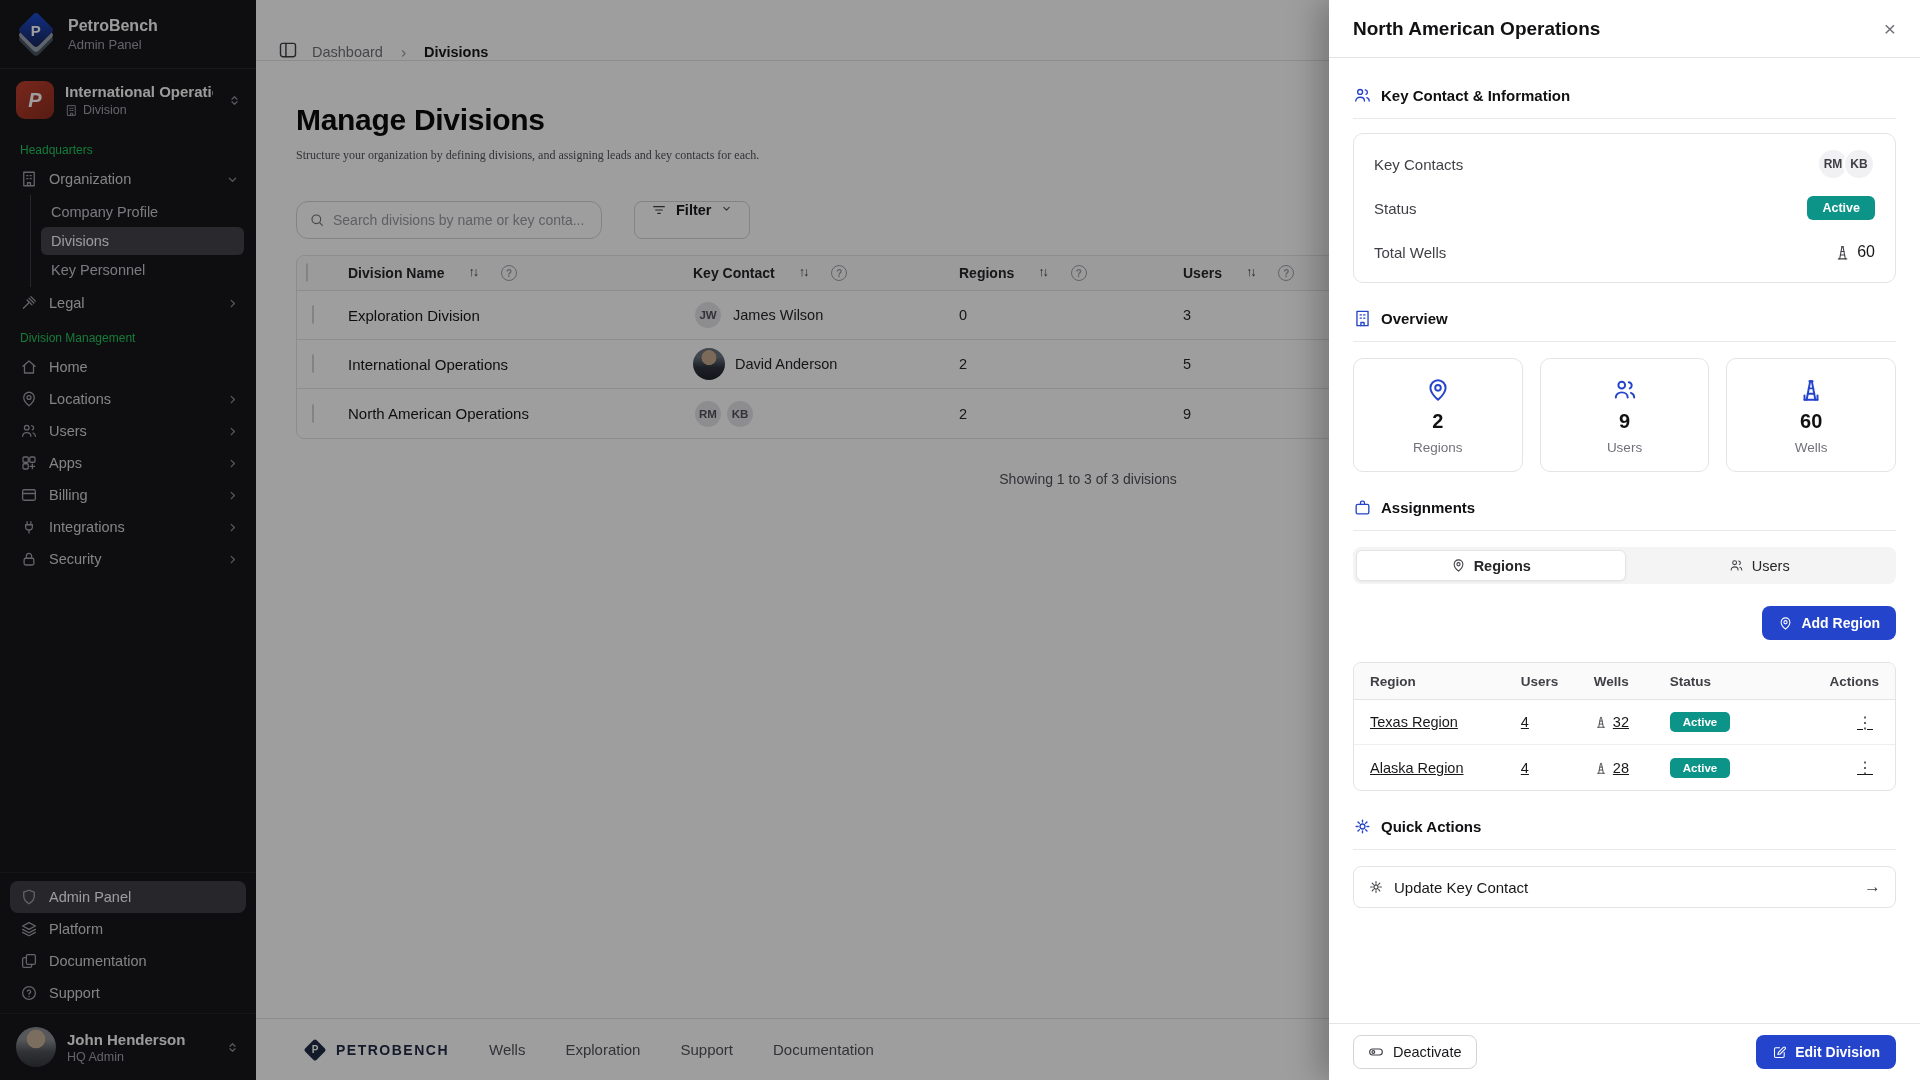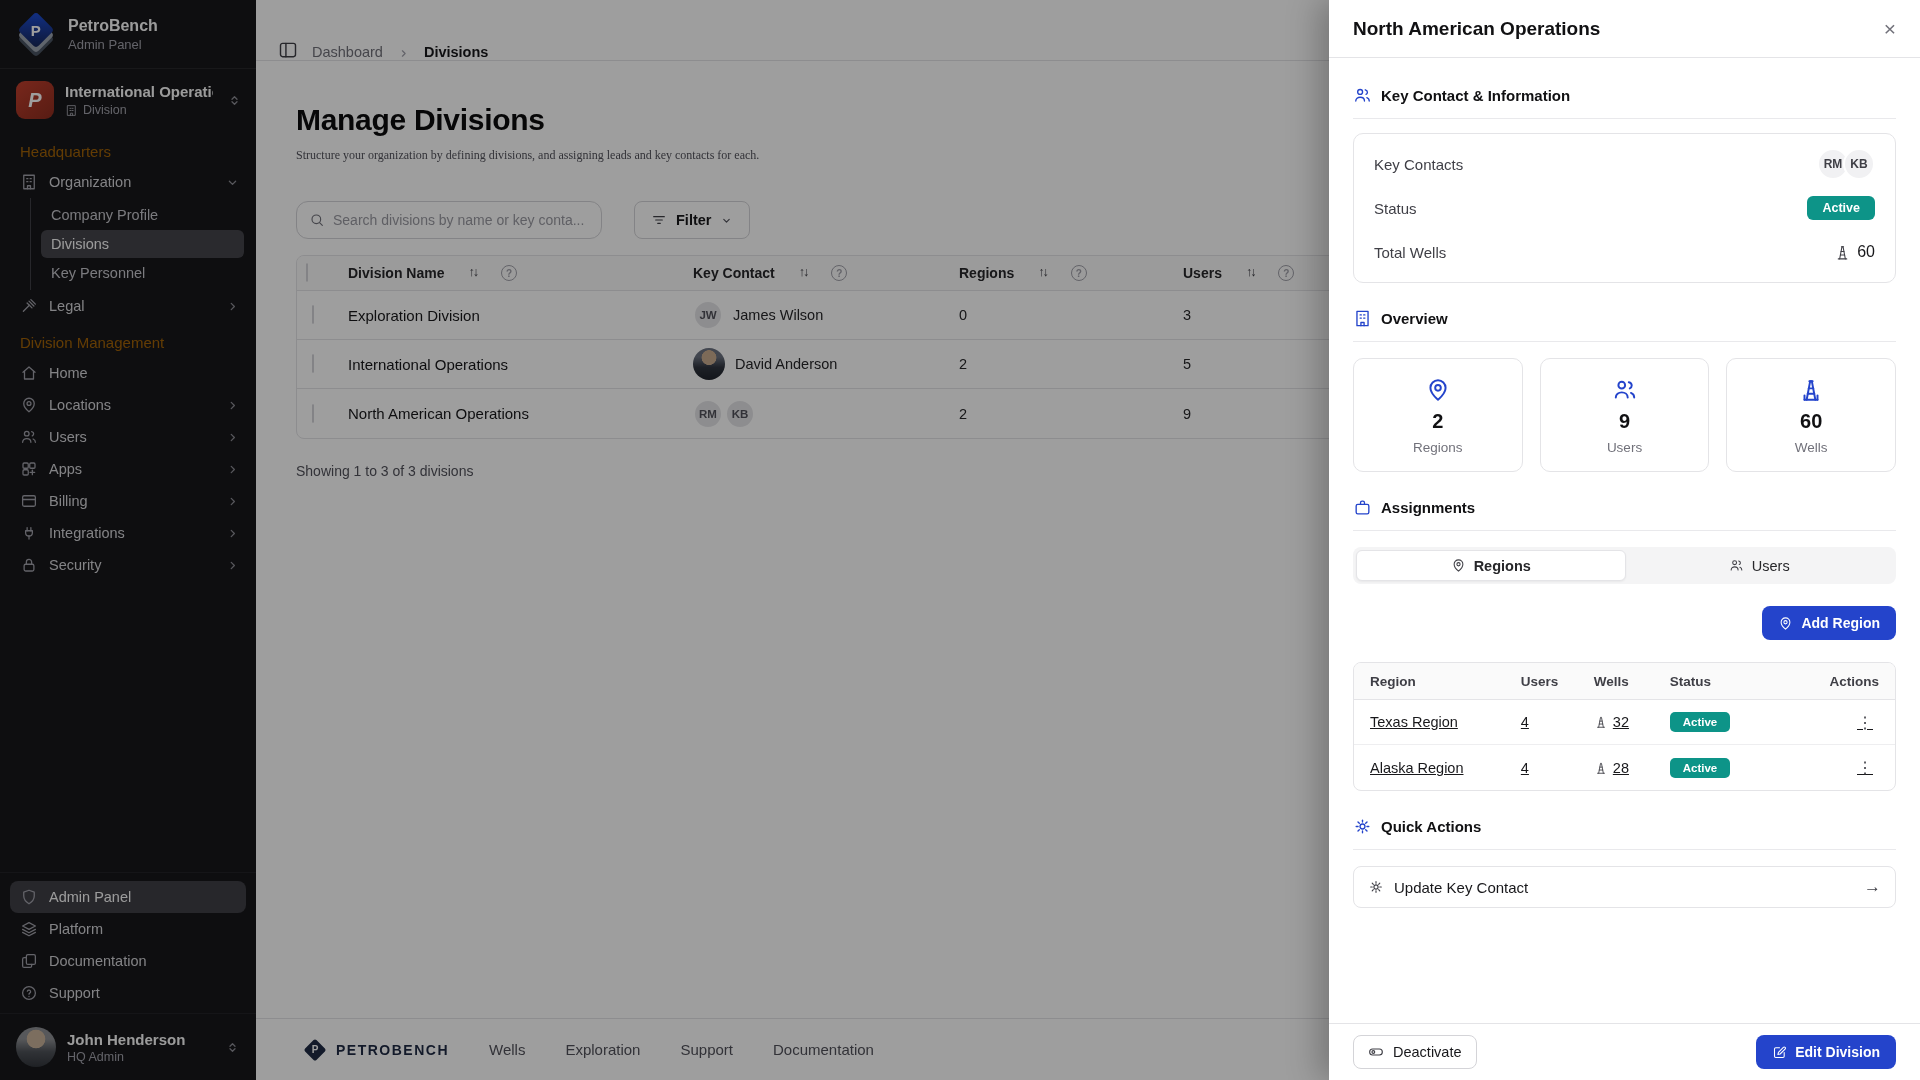--- a/index.html
+++ b/index.html
@@ -15,21 +15,21 @@
   .brand-logo .l2 { top:8px; background:#9ca3af; }
   .brand-logo .l1 { top:3px; background:linear-gradient(135deg,#1d4ed8,#172554); display:flex; align-items:center; justify-content:center; }
   .brand-logo .l1 span { transform:rotate(-45deg); color:#fff; font-weight:bold; font-size:15px; }
   .sb-brand-name { font-size:16px; font-weight:700; color:#fafafa; }
   .sb-brand-sub { font-size:13px; color:#a1a1aa; margin-top:2px; }
   .org-select { display:flex; align-items:center; gap:11px; padding:12px 14px 12px 16px; cursor:pointer; }
   .org-logo { width:38px; height:38px; border-radius:9px; background:linear-gradient(140deg,#c2402e,#8e2d1f); display:flex; align-items:center; justify-content:center; flex-shrink:0; }
   .org-logo span { color:#fff; font-weight:700; font-size:20px; font-style:italic; }
   .org-name { font-size:15px; font-weight:700; color:#fafafa; white-space:nowrap; overflow:hidden; max-width:148px; }
   .org-sub { display:flex; align-items:center; gap:5px; font-size:12.5px; color:#a1a1aa; margin-top:3px; }
-  .sec-label { font-size:15px; color:#a16207; padding:12px 20px 6px; }
+  .sec-label { font-size:12px; color:#22c55e; padding:12px 20px 6px; }
   .nav-item { display:flex; align-items:center; gap:11px; padding:7px 16px 7px 20px; font-size:14.5px; color:#d4d4d8; cursor:pointer; }
   .nav-item .chev { margin-left:auto; }
   .sub-wrap { margin-left:30px; border-left:1px solid #3f3f46; padding:2px 0; }
   .sub-item { font-size:14.5px; color:#c6c6cc; padding:6px 10px; margin:1px 12px 1px 10px; border-radius:6px; cursor:pointer; }
   .sub-item.active { background:#44444b; color:#fafafa; }
   .sb-bottom { margin-top:auto; border-top:1px solid #232327; padding:8px 0 4px; }
   .nav-item.active-pill { background:#3f3f46; border-radius:8px; margin:0 10px; padding-left:10px; color:#fafafa; }
   .sb-user { border-top:1px solid #232327; display:flex; align-items:center; gap:11px; padding:13px 16px; }
   .avatar-photo { width:40px; height:40px; border-radius:50%; flex-shrink:0;
     background:radial-gradient(circle at 50% 30%, #c9b299 0 26%, rgba(0,0,0,0) 28%), linear-gradient(#8d8f93 30%, #4e5258 62%, #33363c); }
@@ -49,40 +49,40 @@
   .topbar { height:61px; border-bottom:1px solid #e4e4e7; display:flex; align-items:flex-end; gap:14px; padding:0 22px; flex-shrink:0; }
   .crumb-muted { font-size:14.5px; color:#71717a; cursor:pointer; }
   .crumb-current { font-size:14.5px; color:#18181b; font-weight:600; }
   .content { flex:1; padding:0 40px; }
   .page-title { margin-top:42px; font-size:30px; font-weight:700; color:#0c0c0e; letter-spacing:-0.3px; }
   .page-sub { margin-top:11px; font-size:12px; color:#52525b;font-family:Liberation Serif, serif; }
   .controls { margin-top:38px; display:flex; align-items:center; gap:32px; }
   .search-box { width:306px; height:38px; border:1px solid #d4d4d8; border-radius:12px; display:flex; align-items:center; gap:8px; padding:0 12px; background:#fff; }
   .search-box input { border:none; outline:none; flex:1; font-size:14px; color:#18181b; font-family:"Liberation Sans",sans-serif; background:transparent; }
   .search-box input::placeholder { color:#9a9aa2; }
-  .filter-btn { height:38px; border:1px solid #d4d4d8; border-radius:8px; background:#fff; display:flex; align-items:center; gap:9px; padding:0 16px; font-size:14.5px; font-weight:600; color:#18181b; cursor:pointer; }
+  .filter-btn { height:38px; border:1px solid #d4d4d8; border-radius:8px; background:#fff; display:flex; align-items:flex-start; gap:9px; padding:0 16px; font-size:14.5px; font-weight:600; color:#18181b; cursor:pointer; }
 
   .dtable { margin-top:16px; width:1576px; border:1px solid #e4e4e7; border-radius:8px; overflow:hidden; }
   .trow { display:grid; grid-template-columns:51px 345px 266px 224px 1fr; align-items:center; }
   .thead { background:#fafafa; border-bottom:1px solid #e4e4e7; height:35px; }
   .th { display:flex; align-items:flex-start; gap:24px; font-size:14px; font-weight:600; color:#27272a; }
   .sort-glyph { font-size:12.5px; letter-spacing:-2px; color:#3f3f46; cursor:pointer; }
   .help-badge { width:16px; height:16px; border:1.4px solid #a1a1aa; border-radius:50%; color:#a1a1aa; font-size:10px; display:flex; align-items:center; justify-content:center; font-weight:700; }
   .tbody-row { height:49px; border-bottom:1px solid #e4e4e7; }
   .tbody-row:last-child { border-bottom:none; }
   .cell-name { font-size:15px; font-weight:500; color:#18181b; }
   .cell-num { font-size:14.5px; color:#27272a; }
   .checkbox { width:18px; height:18px; border:1.5px solid #d4d4d8; border-radius:4px; background:#fff; margin-left:15px; cursor:pointer; }
   .contact-cell { display:flex; align-items:center; gap:10px; }
   .init-av { width:30px; height:30px; border-radius:50%; background:#e4e4e7; color:#52525b; font-size:11.5px; font-weight:600; display:flex; align-items:center; justify-content:center; border:2px solid #fff; flex-shrink:0; }
   .init-av + .init-av { margin-left:-8px; }
   .photo-av { width:32px; height:32px; border-radius:50%; flex-shrink:0;
     background:radial-gradient(circle at 50% 30%, #c9ab8e 0 26%, rgba(0,0,0,0) 28%), linear-gradient(#6b7280 28%, #30353f 60%, #1f232b); }
   .contact-name { font-size:14.5px; color:#27272a; }
-  .tsummary { margin-top:24px; font-size:14px; color:#52525b; }
+  .tsummary { margin-top:32px; font-size:14px; color:#52525b;text-align:center; }
 
   .main-footer { height:62px; border-top:1px solid #e4e4e7; display:flex; align-items:center; gap:40px; padding:0 48px; flex-shrink:0; }
   .f-brand { display:flex; align-items:center; gap:10px; }
   .f-diamond { width:22px; height:22px; position:relative; }
   .f-diamond i { position:absolute; left:3px; top:3px; width:16px; height:16px; background:#1f2a44; transform:rotate(45deg); border-radius:2px; display:block; }
   .f-diamond span { position:absolute; inset:0; display:flex; align-items:center; justify-content:center; color:#fff; font-size:10px; font-weight:700; font-style:normal; }
   .f-brand-name { font-size:14px; font-weight:700; letter-spacing:1.5px; color:#1f2a44; }
   .f-link { font-size:15px; color:#52525b; cursor:pointer; }
 
   

